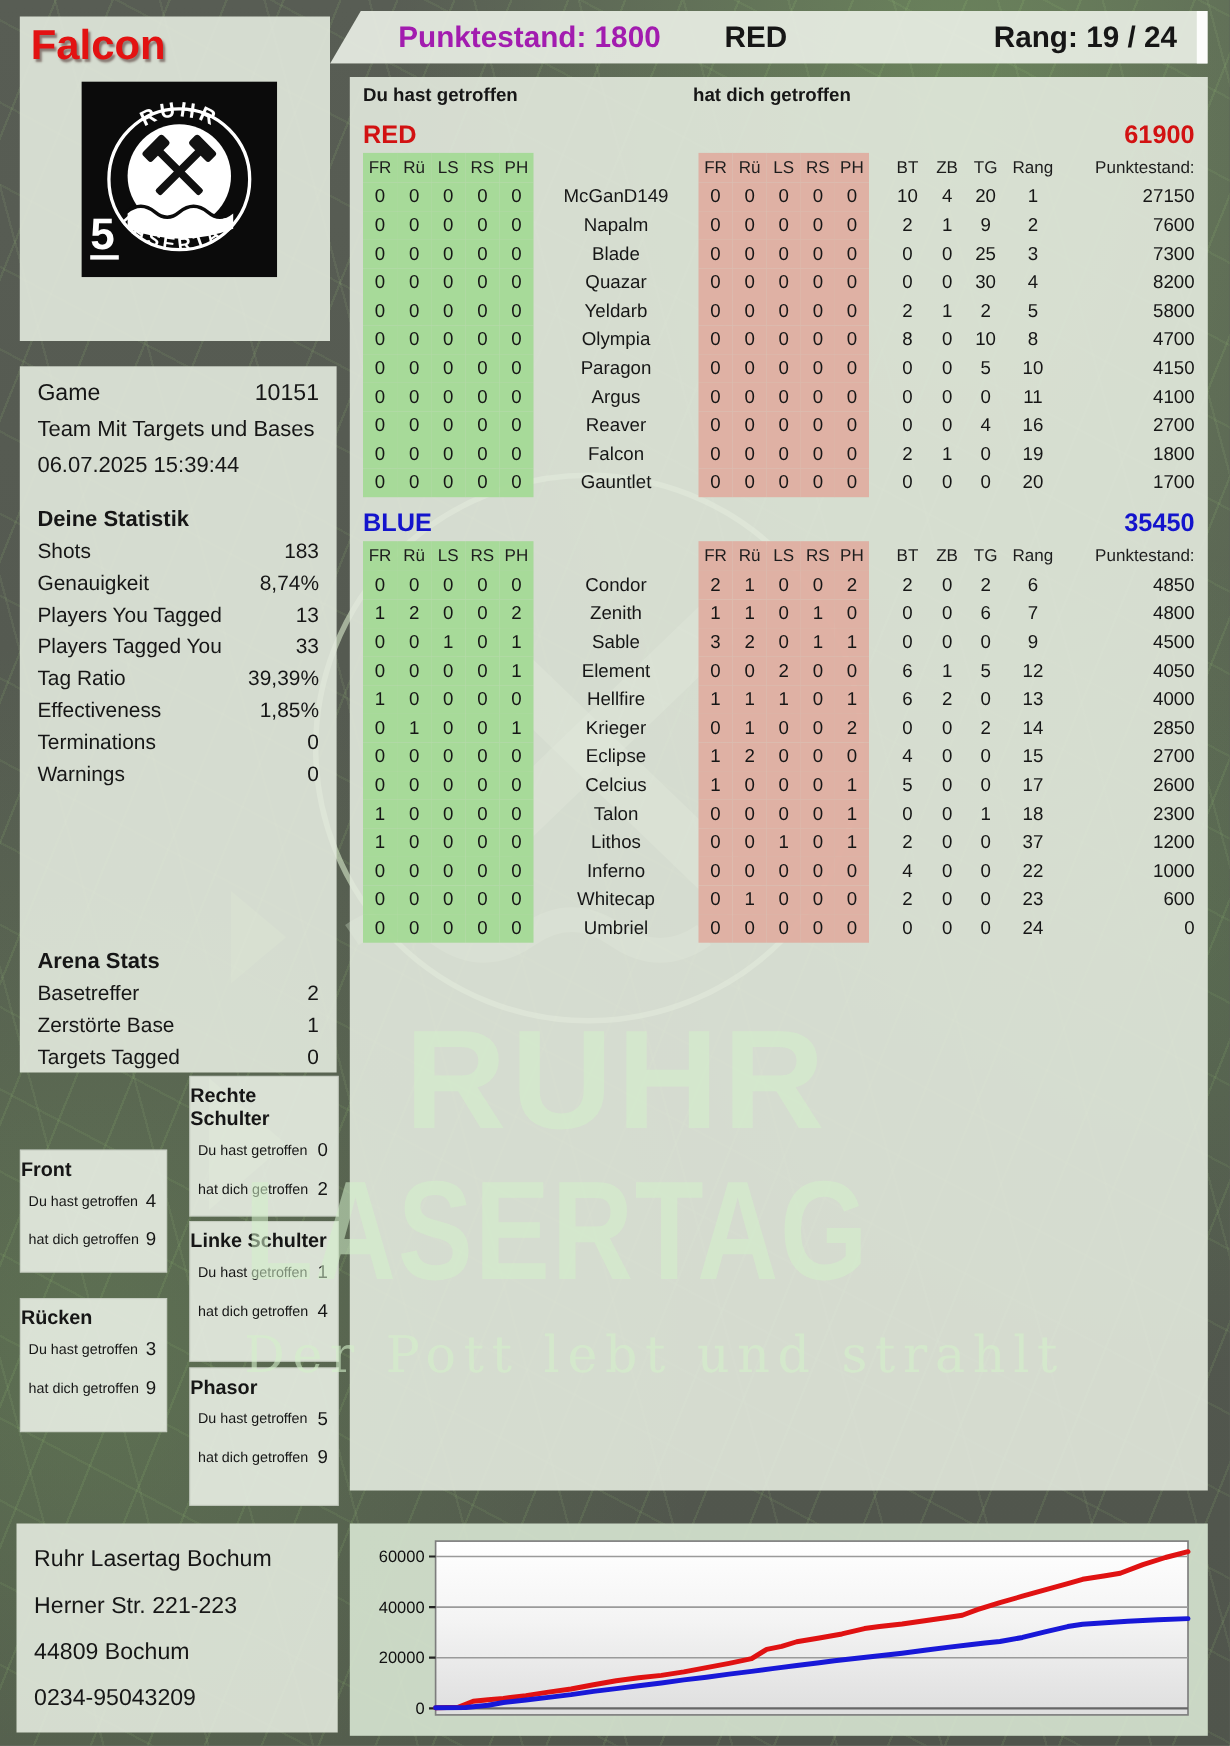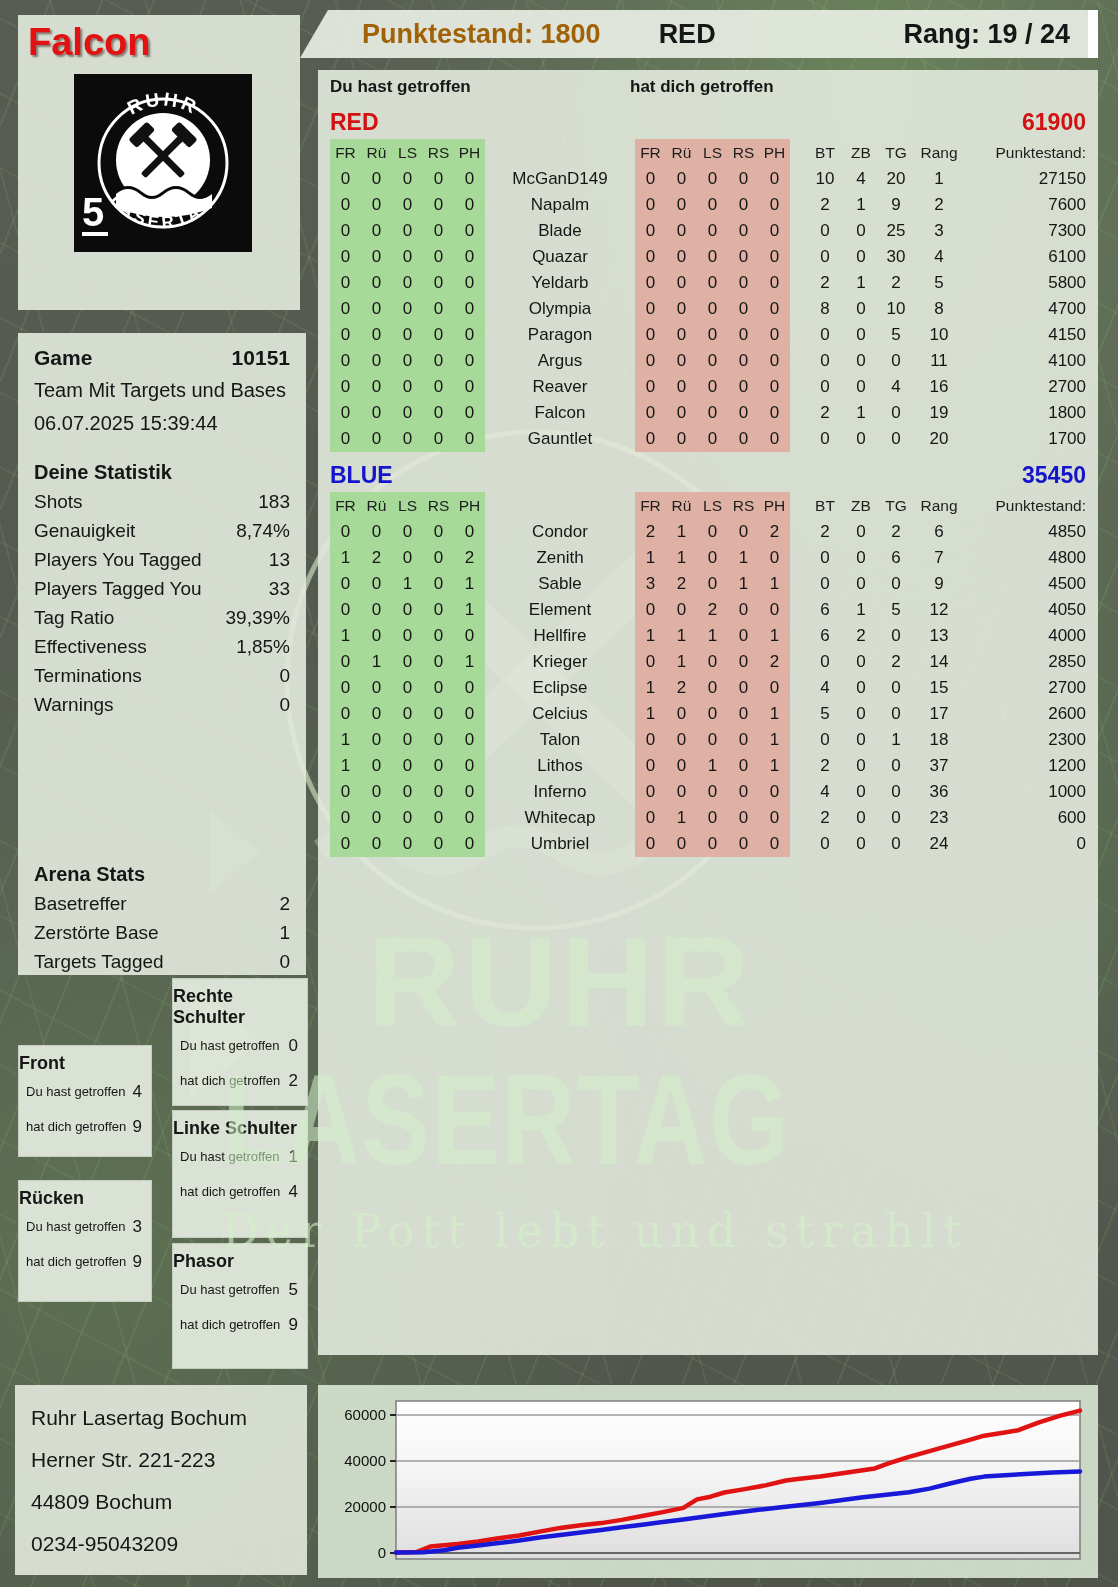--- a/index.html
+++ b/index.html
@@ -26,21 +26,21 @@
   .panel { position:absolute; background:rgba(227,234,222,0.90); z-index:2; }
 
   
   .player-panel { left:18px; top:15px; width:282px; height:295px; }
   .player-name { position:absolute; left:10px; top:6px; font-size:38px; font-weight:bold;
     color:#e31212; text-shadow:2px 2px 2px rgba(40,0,0,0.45); }
   .logo { position:absolute; left:56px; top:59px; }
 
   .stats-panel { left:18px; top:333px; width:288px; height:642px; padding:8px 16px; }
   .kv { display:flex; justify-content:space-between; align-items:baseline; }
-  .game-row { font-size:21px; font-weight:bold; line-height:33px; }
+  .game-row { font-size:21px; font-weight:normal; line-height:33px; }
   .plain-line { font-size:20px; line-height:33px; }
   .sec-title { font-size:20px; font-weight:bold; line-height:30px; margin-top:17px; }
   .arena-title { margin-top:140px; }
   .stat-row { font-size:19px; line-height:29px; }
 
   .bp-box { position:absolute; background:rgba(229,236,225,0.92); z-index:2;
             border:1px solid rgba(150,155,145,0.30); }
   .bp-title { text-align:left; font-weight:bold; font-size:18px; margin-top:7px; }
   .bp-row { display:flex; justify-content:space-between; align-items:center;
             padding:0 9px 0 7px; font-size:13px; height:35px; }
@@ -253,21 +253,21 @@
   </div>
 
   <div class="panel address-panel">
     <div class="addr-line">Ruhr Lasertag Bochum</div>
     <div class="addr-line">Herner Str. 221-223</div>
     <div class="addr-line">44809 Bochum</div>
     <div class="addr-line">0234-95043209</div>
   </div>
 
   <div class="header-bar">
-    <span class="hdr-punkte" style="color: #a16207;">
+    <span class="hdr-punkte" style="color: #a21caf;">
       <span>Punktestand:</span>
       <span>1800</span>
     </span>
     <span class="hdr-team">RED</span>
     <span class="hdr-rang">
       <span>Rang:</span>
       <span>19 / 24</span>
     </span>
     <span class="hdr-white-strip"></span>
   </div>
@@ -369,21 +369,21 @@
             <div class="r">0</div>
             <div class="r">0</div>
             <div class="r">0</div>
             <div class="r">0</div>
             <div class="r">0</div>
             <div></div>
             <div>0</div>
             <div>0</div>
             <div>30</div>
             <div>4</div>
-            <div class="pk">6100</div>
+            <div class="pk">8200</div>
           </div>
           <div class="trow">
             <div class="g">0</div>
             <div class="g">0</div>
             <div class="g">0</div>
             <div class="g">0</div>
             <div class="g">0</div>
             <div>Yeldarb</div>
             <div class="r">0</div>
             <div class="r">0</div>
@@ -735,21 +735,21 @@
             <div>Inferno</div>
             <div class="r">0</div>
             <div class="r">0</div>
             <div class="r">0</div>
             <div class="r">0</div>
             <div class="r">0</div>
             <div></div>
             <div>4</div>
             <div>0</div>
             <div>0</div>
-            <div>36</div>
+            <div>22</div>
             <div class="pk">1000</div>
           </div>
           <div class="trow">
             <div class="g">0</div>
             <div class="g">0</div>
             <div class="g">0</div>
             <div class="g">0</div>
             <div class="g">0</div>
             <div>Whitecap</div>
             <div class="r">0</div>

